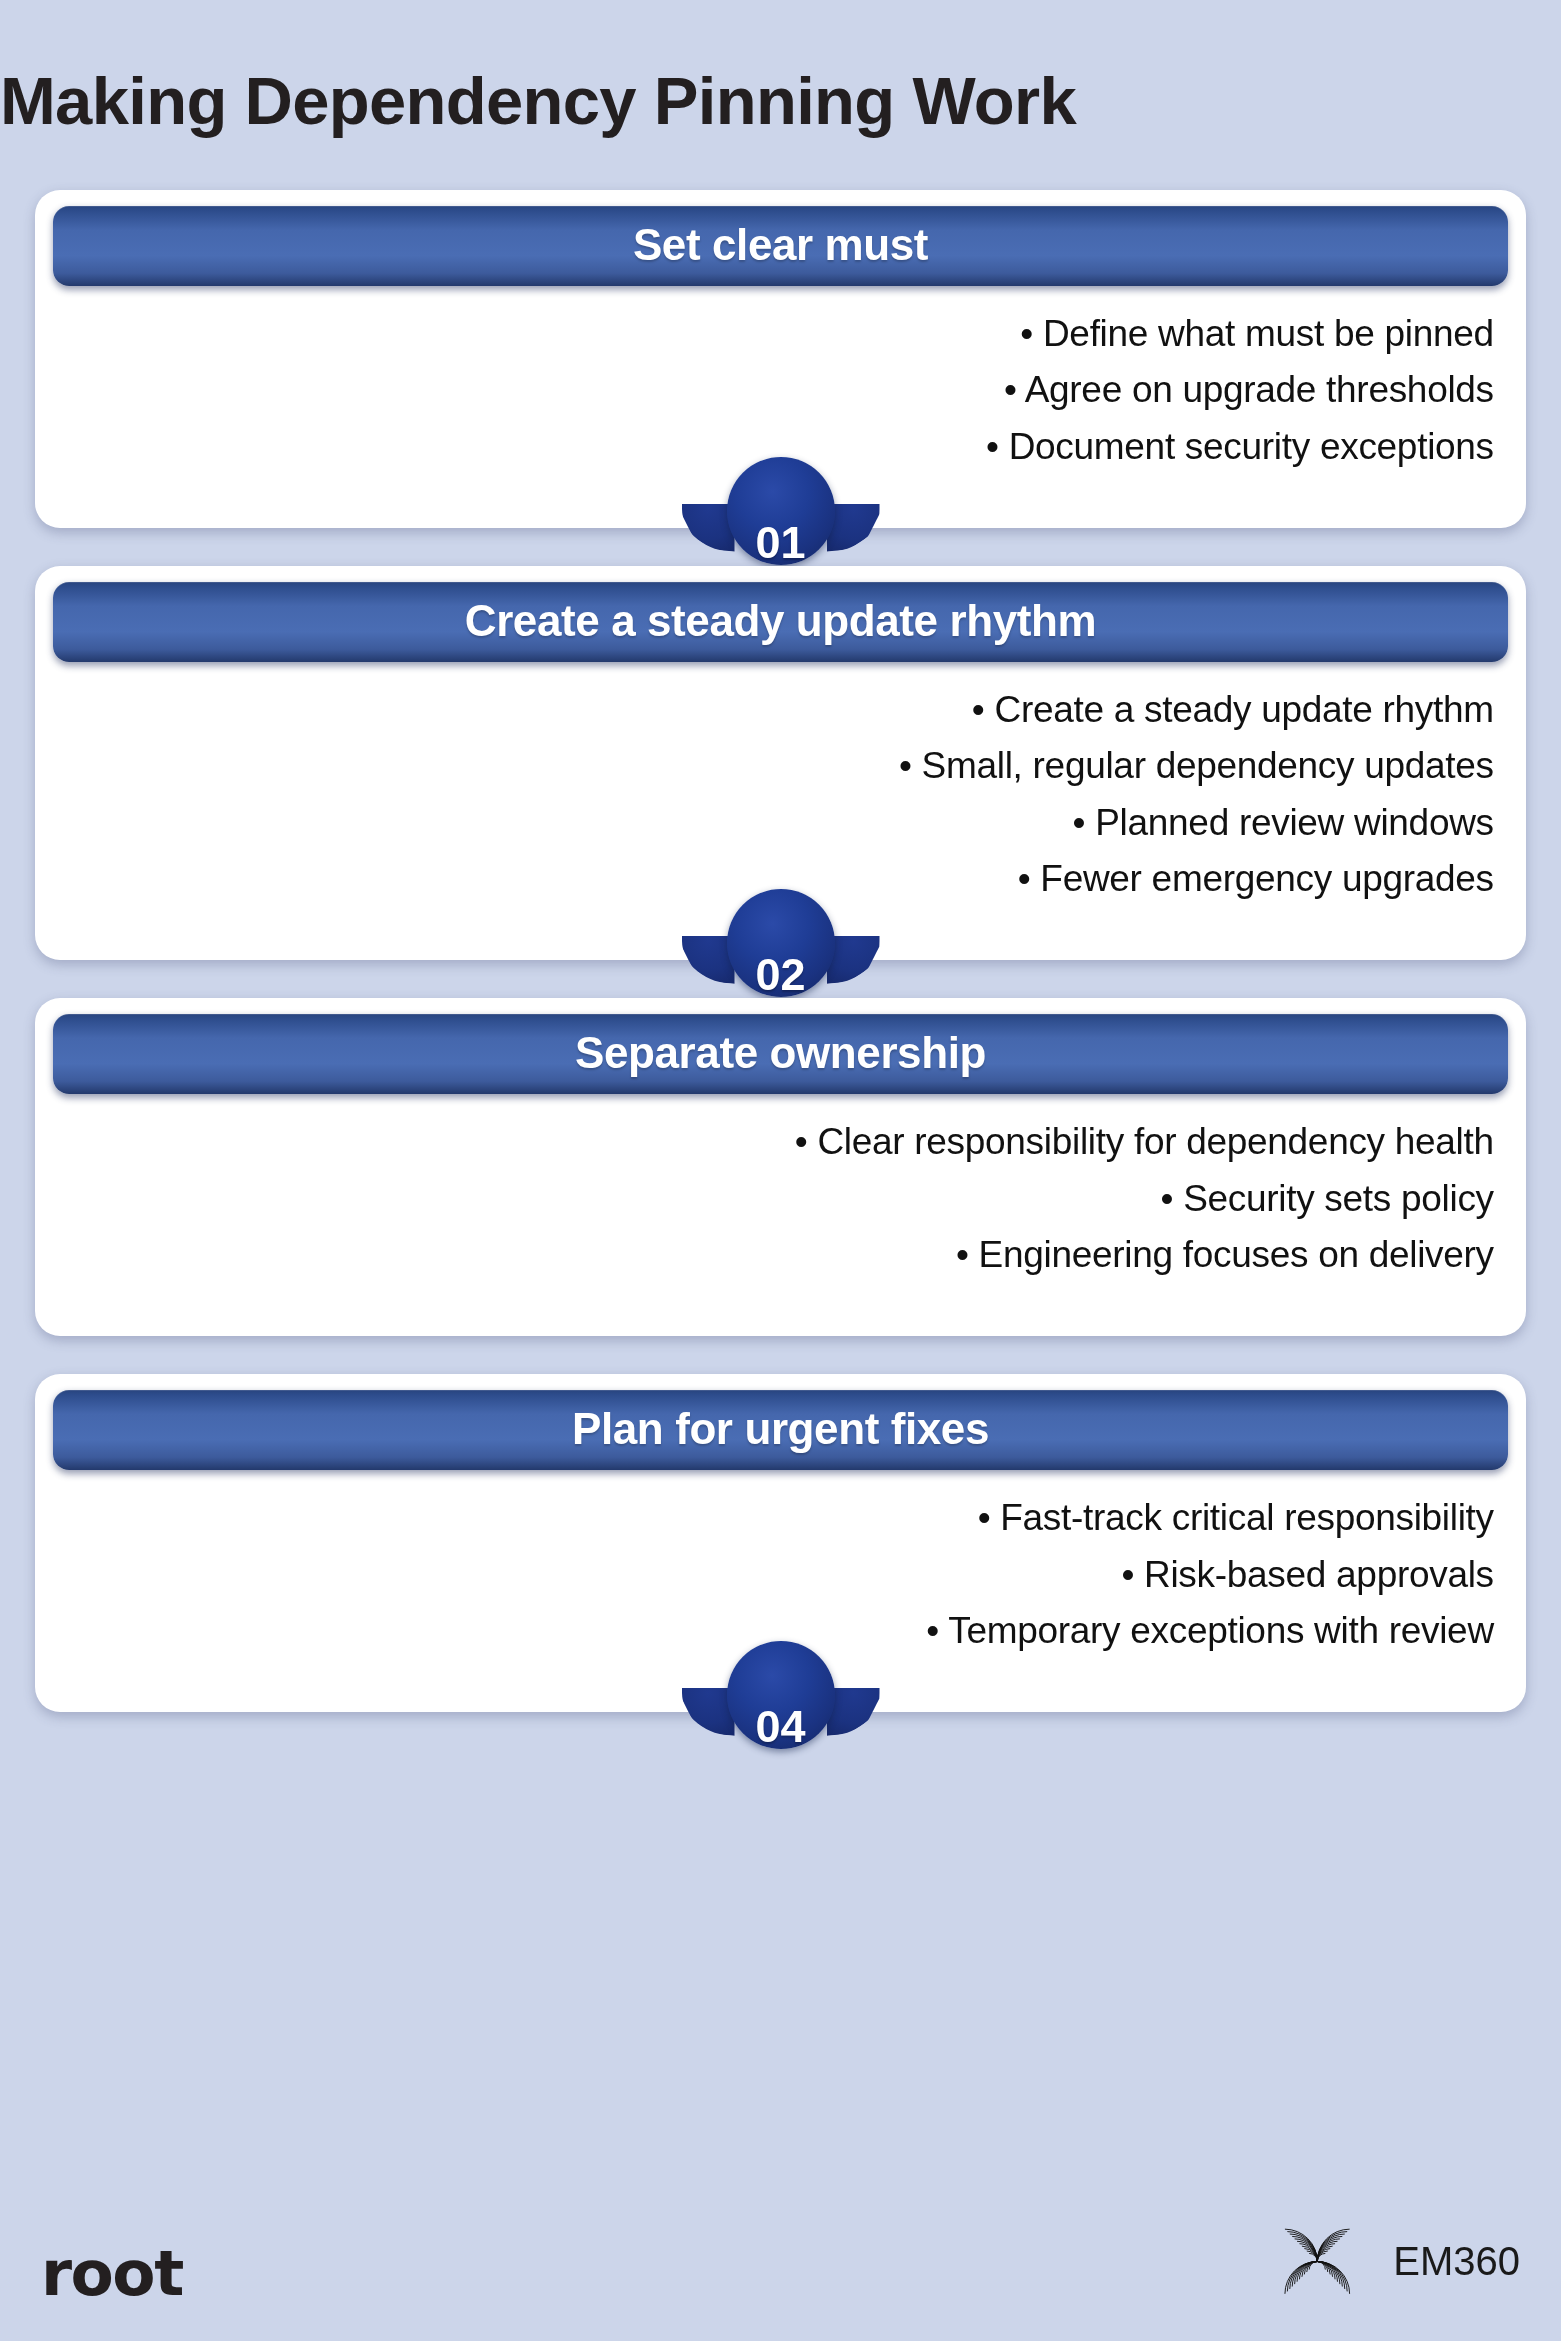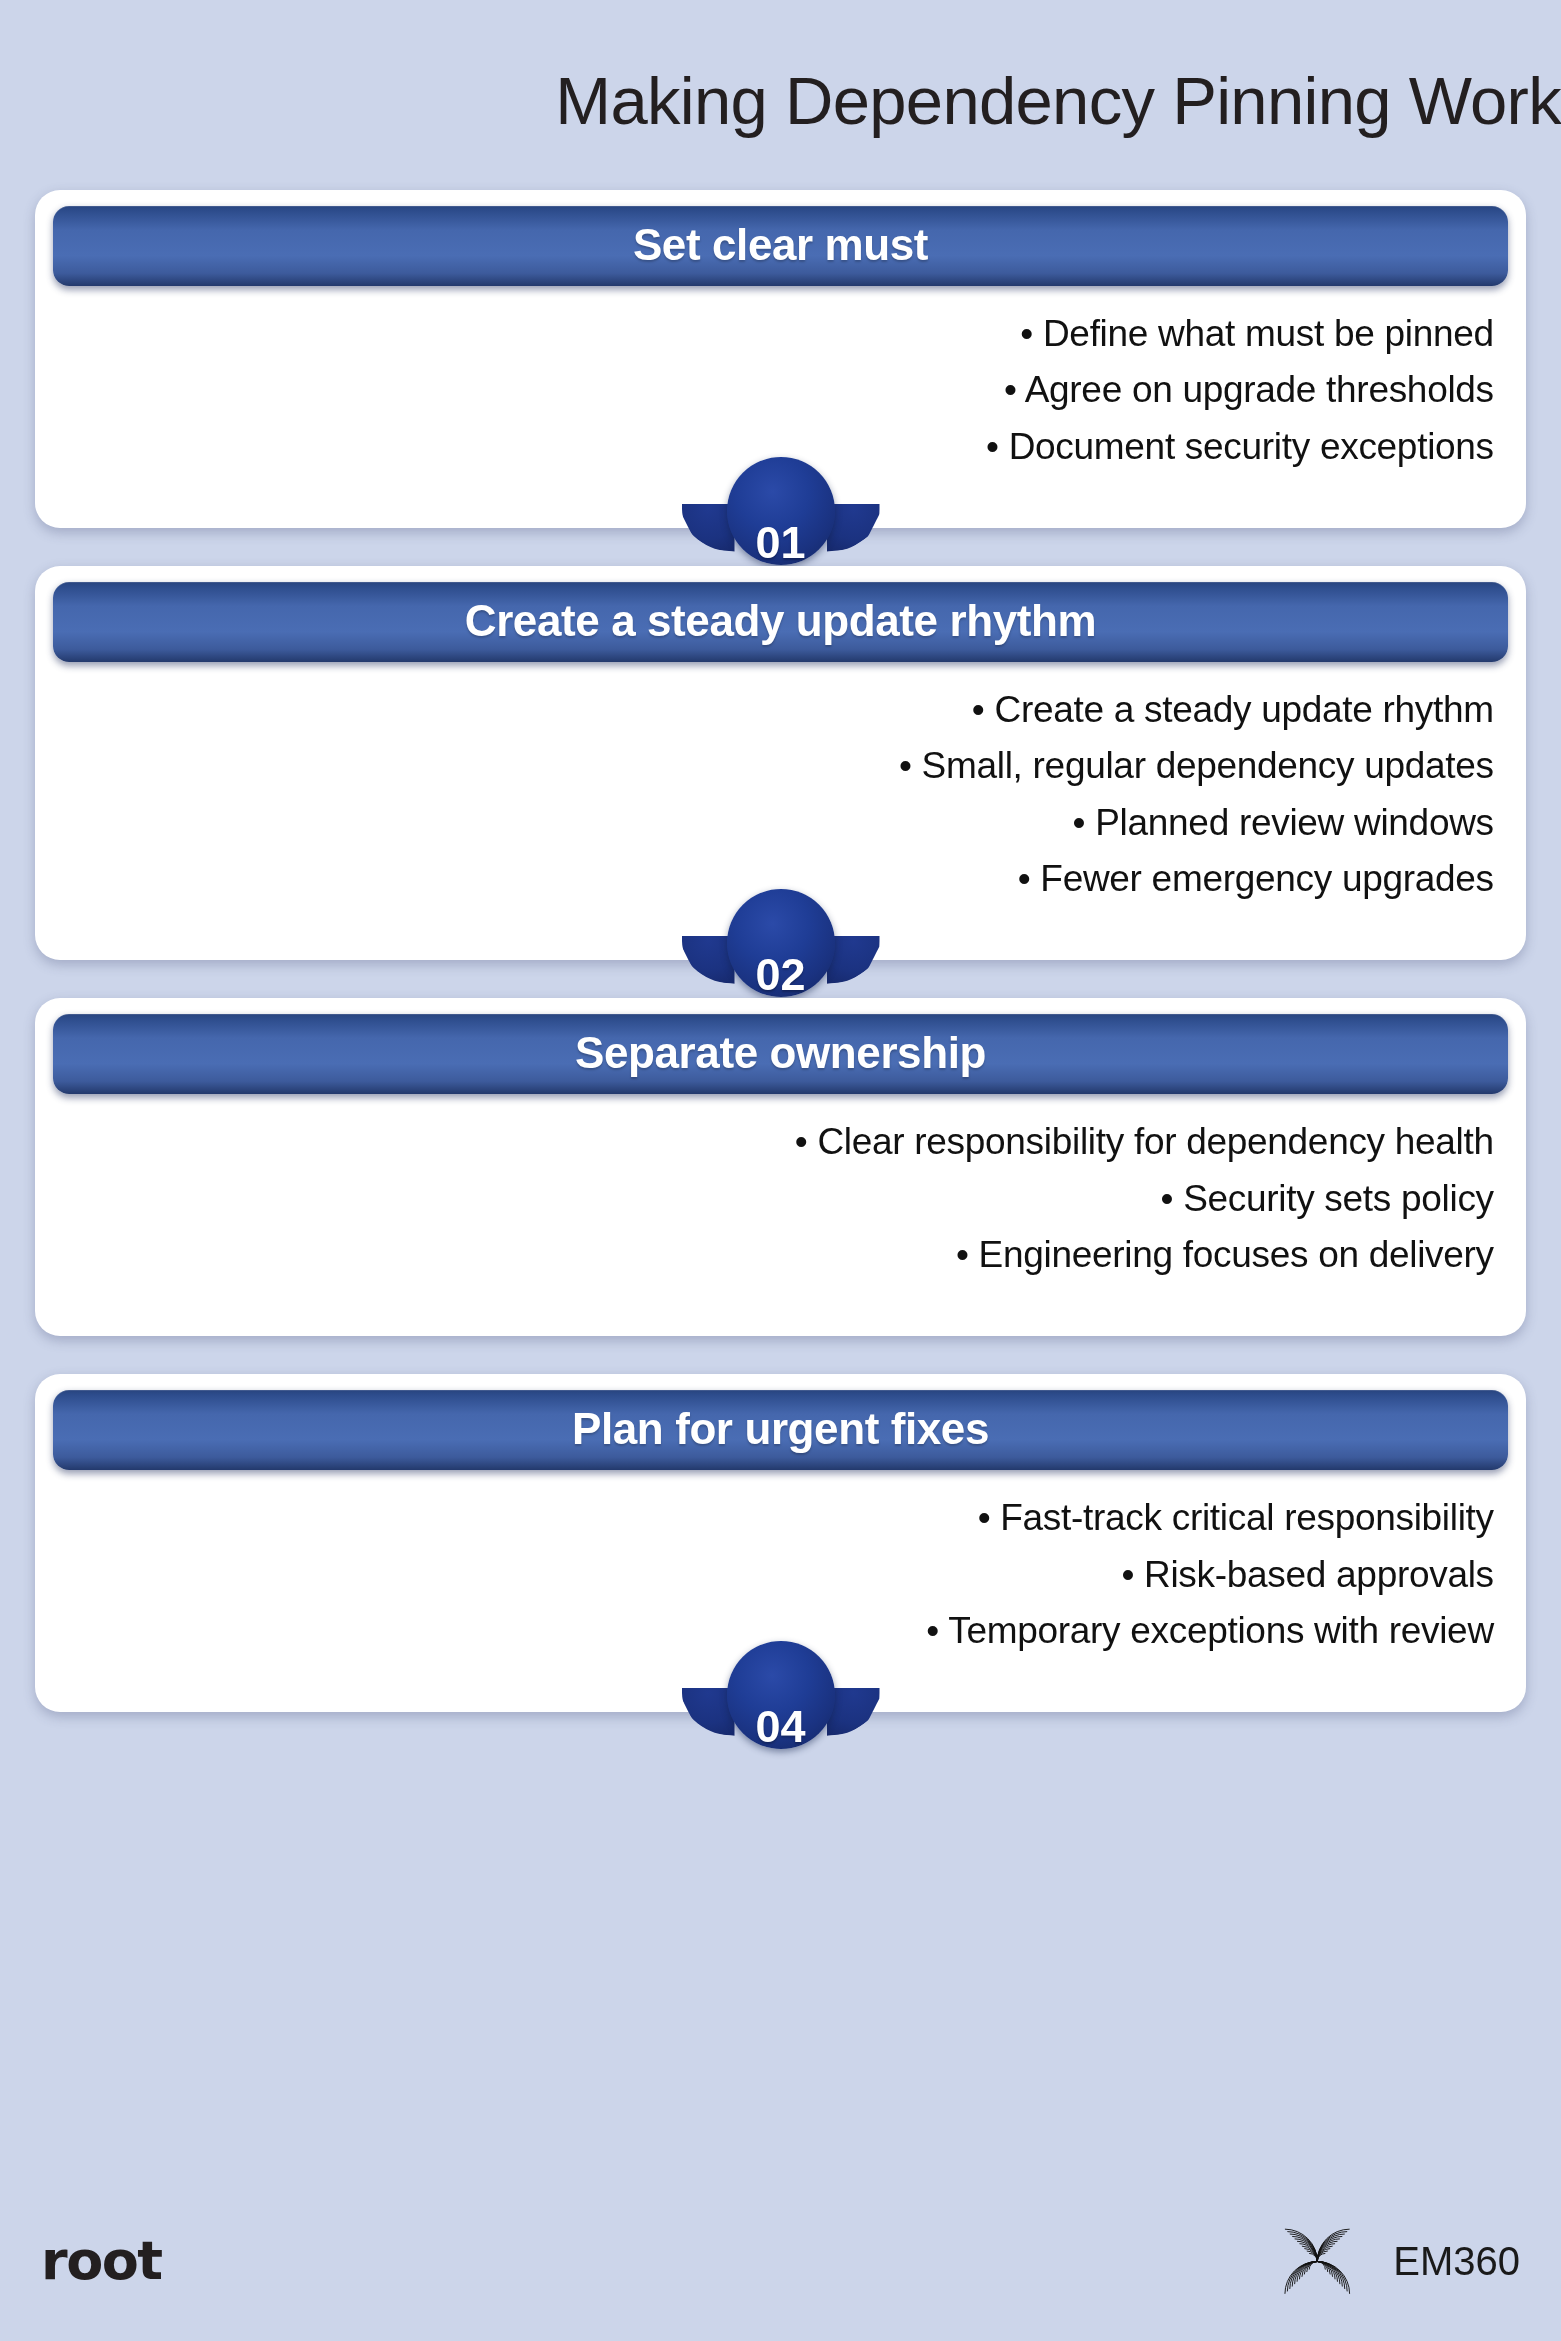--- a/index.html
+++ b/index.html
@@ -10,23 +10,23 @@
     width: 1561px;
     height: 2342px;
     background: #ccd5ea;
     font-family: "Liberation Sans", sans-serif;
     overflow: hidden;
     position: relative;
   }
 
   
   .page-title {
-    text-align: right;
+    text-align: left;
     font-size: 67px;
-    font-weight: normal;
+    font-weight: bold;
     color: #231f20;
     letter-spacing: -0.7px;
     padding-top: 20.5px;
     padding-bottom: 7.3px;
     line-height: 1.08;
     font-stretch: condensed;
   }
 
   
   .steps {
@@ -139,25 +139,25 @@
     right: 0;
     bottom: 0;
     height: 168px;
     padding: 0 41px;
     box-sizing: border-box;
     display: flex;
     align-items: flex-end;
     justify-content: space-between;
   }
   .root-logo {
-    font-size: 54px;
+    font-size: 63px;
     font-weight: bold;
     color: #231f20;
     letter-spacing: -1.5px;
-    padding-bottom: 50px;
+    padding-bottom: 32px;
     font-family: "DejaVu Sans", sans-serif;
   }
   .em360 {
     display: flex;
     align-items: center;
     gap: 24px;
     padding-bottom: 32px;
   }
   .em360 .mark {
     width: 97px;

